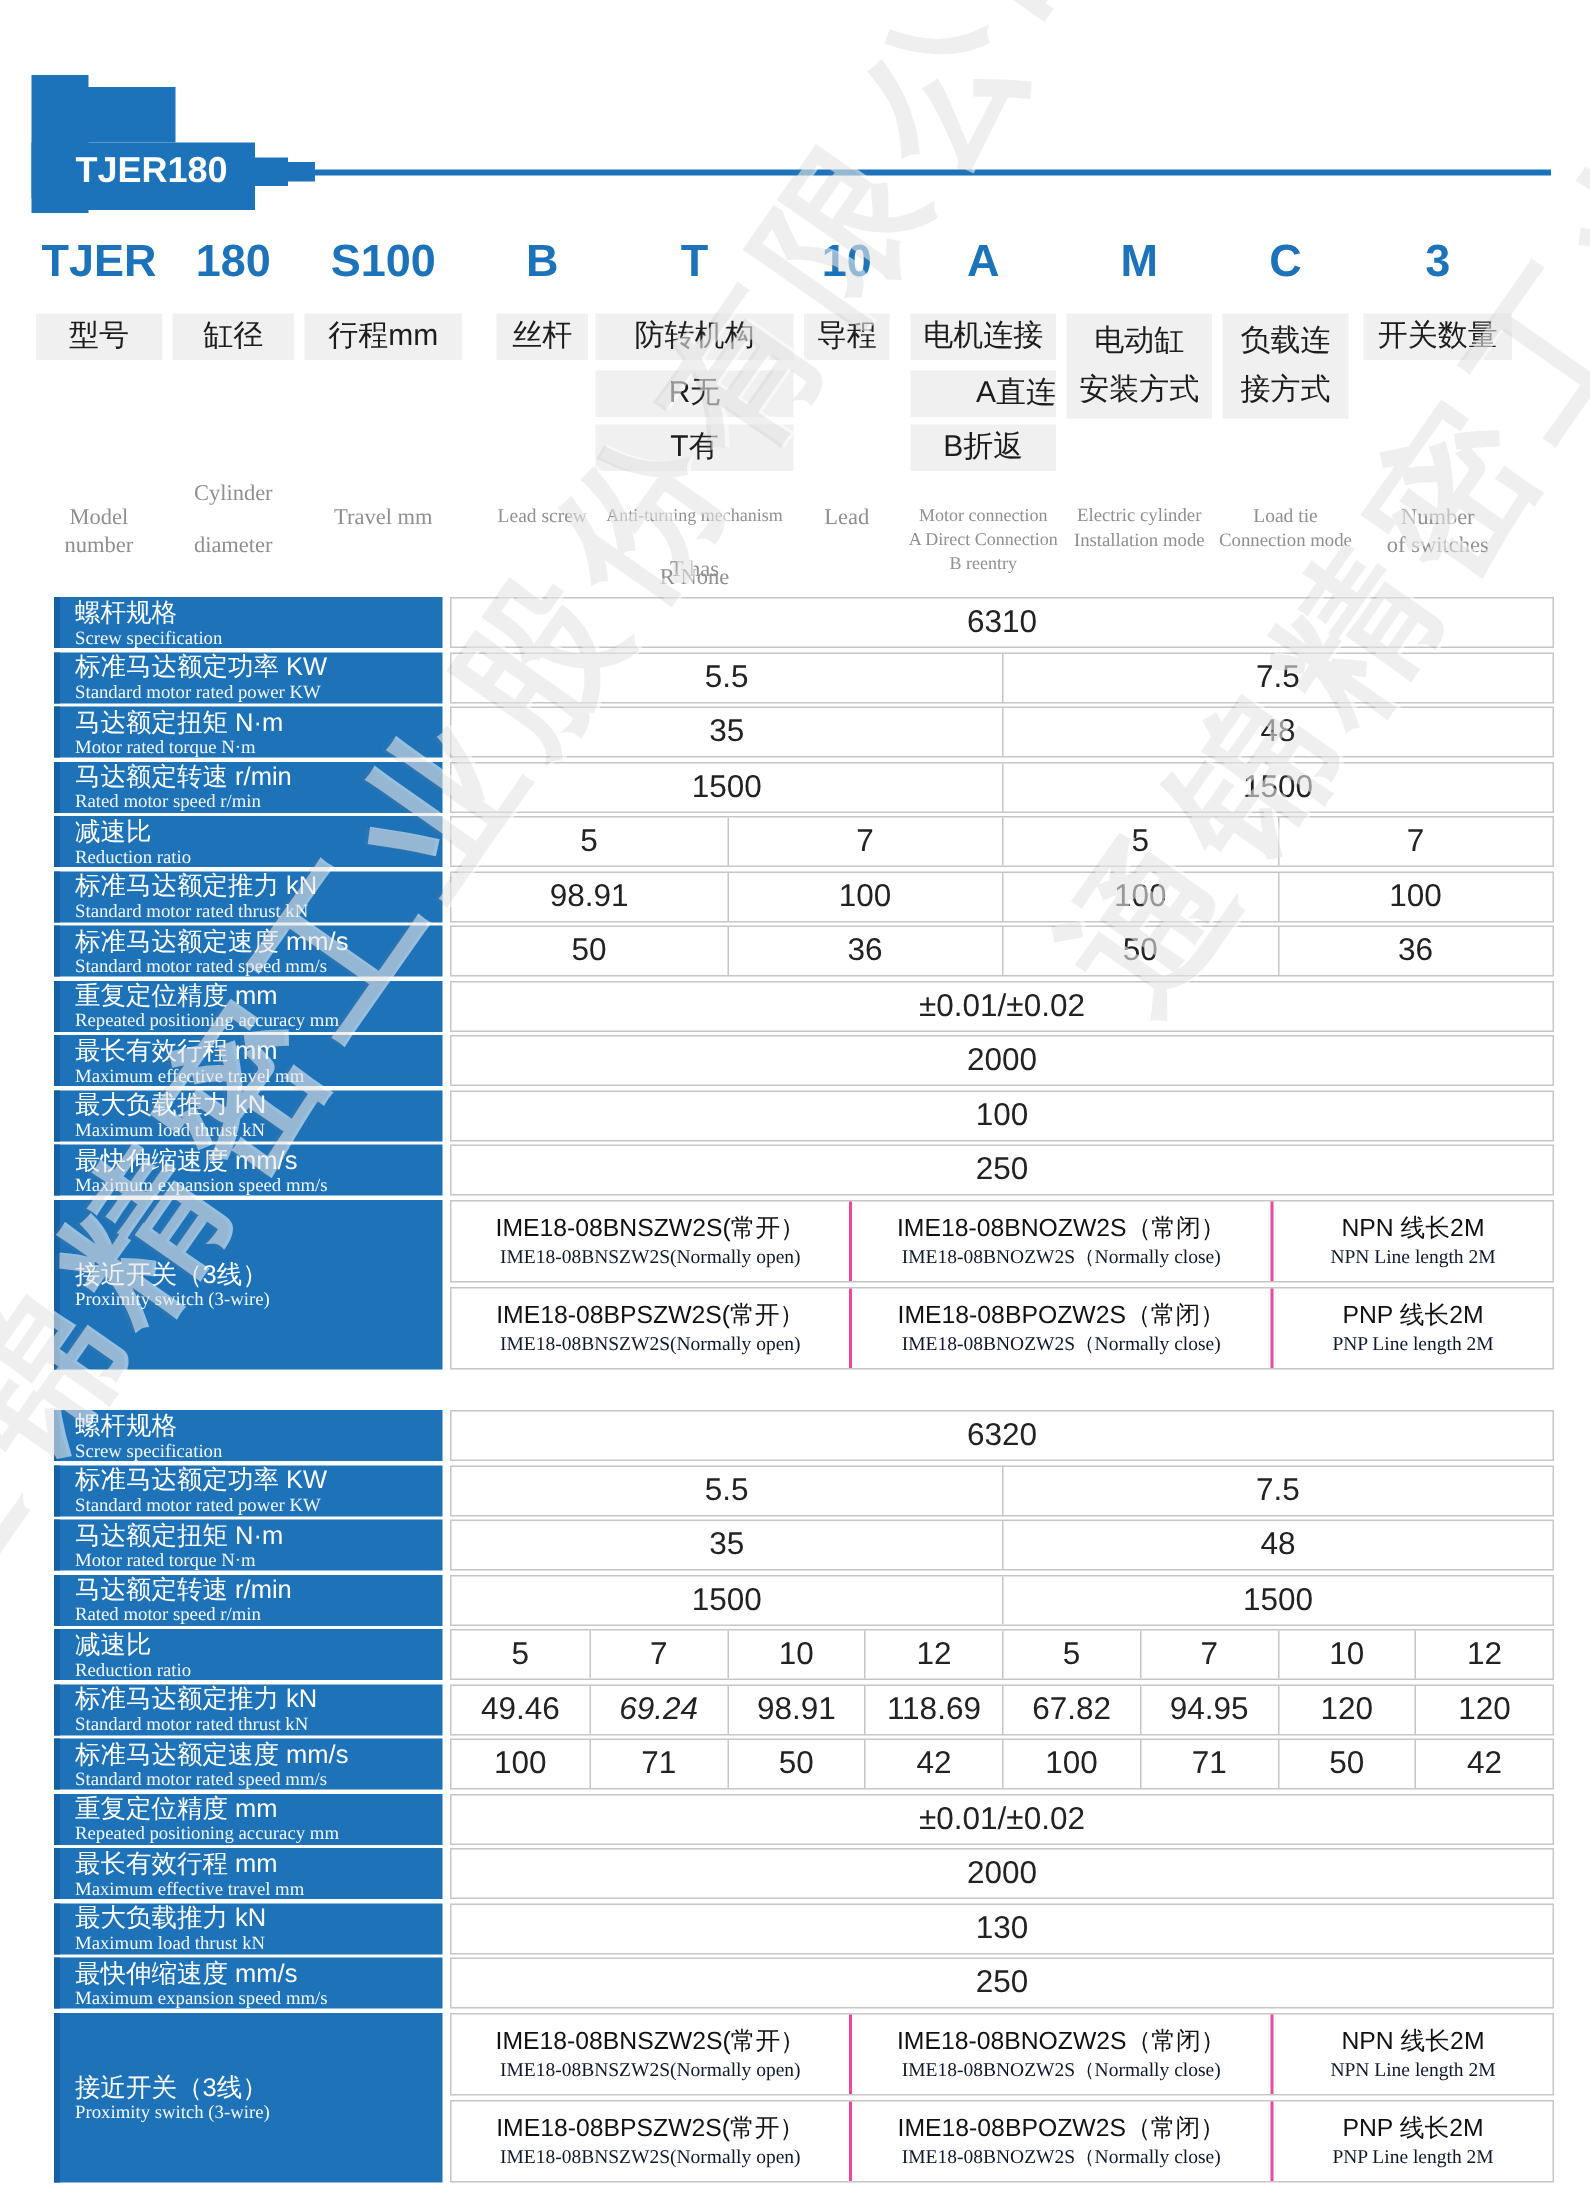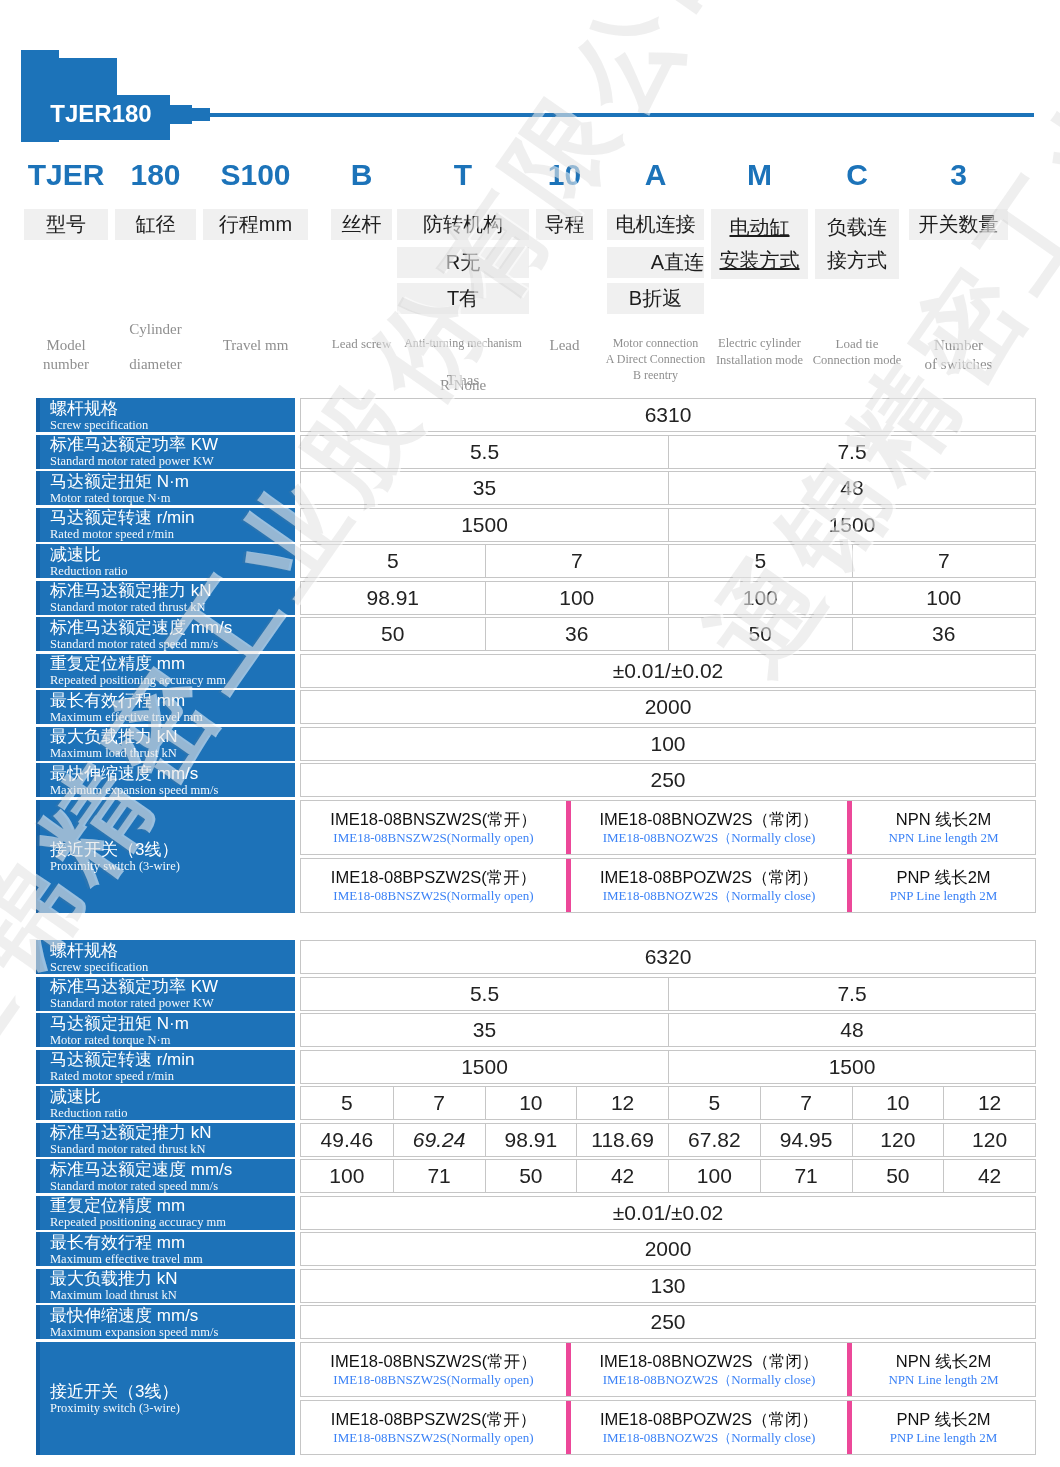--- a/index.html
+++ b/index.html
@@ -30,24 +30,24 @@
          display:grid;grid-template-columns:repeat(8,1fr);background:#fff;}
   .dcell{display:flex;align-items:center;justify-content:center;font-size:21px;color:#222;
          border-left:1px solid #c6c6c6;overflow:hidden;}
   .dcell.first{border-left:none;}
   .trow.sw{height:113.5px;}
   .hcell.sw{justify-content:center;}
   .swstack{margin-left:5px;width:736px;display:flex;flex-direction:column;gap:2.5px;}
   .swrow{height:55.5px;box-sizing:border-box;border:1px solid #c6c6c6;background:#fff;
          display:grid;grid-template-columns:265px 281px 1fr;}
   .swcell{display:flex;flex-direction:column;justify-content:center;text-align:center;
-          border-left:5px solid #ec4899;overflow:hidden;}
+          border-left:2px solid #ec4899;overflow:hidden;}
   .swcell.first{border-left:none;}
   .swcell .m{font-size:16.5px;color:#111;line-height:21px;white-space:nowrap;}
-  .swcell .s{font-family:"Liberation Serif",serif;font-size:13px;color:#3b82f6;
+  .swcell .s{font-family:"Liberation Serif",serif;font-size:13px;color:#0f172a;
              line-height:16px;white-space:nowrap;}
   
   .wm{position:absolute;pointer-events:none;z-index:6;font-weight:bold;
       color:rgba(135,135,135,0.13);white-space:nowrap;
       text-shadow:2px 2px 0 rgba(255,255,255,0.55);}
 </style>
 </head>
 <body>
 
 <div class="page">
@@ -92,21 +92,21 @@
       <div class="sel-cell" style="left:397px;top:247px;width:132px;">R无</div>
       <div class="sel-cell" style="left:397px;top:283px;width:132px;">T有</div>
       <div class="sel-cell" style="left:536px;top:209px;width:57px;">
         <div>导程</div>
       </div>
       <div class="sel-cell" style="left:607px;top:209px;width:97px;">
         <div>电机连接</div>
       </div>
       <div class="sel-cell" style="left:607px;top:247px;width:97px;text-align:right;">A直连</div>
       <div class="sel-cell" style="left:607px;top:283px;width:97px;">B折返</div>
-      <div class="sel-cell tall" style="left:711px;top:209px;width:97px;text-decoration:underline;">
+      <div class="sel-cell tall" style="left:711px;top:209px;width:97px;">
         <div>电动缸</div>
         <div>安装方式</div>
       </div>
       <div class="sel-cell tall" style="left:815px;top:209px;width:84px;">
         <div>负载连</div>
         <div>接方式</div>
       </div>
       <div class="sel-cell" style="left:909px;top:209px;width:99px;">
         <div>开关数量</div>
       </div>

